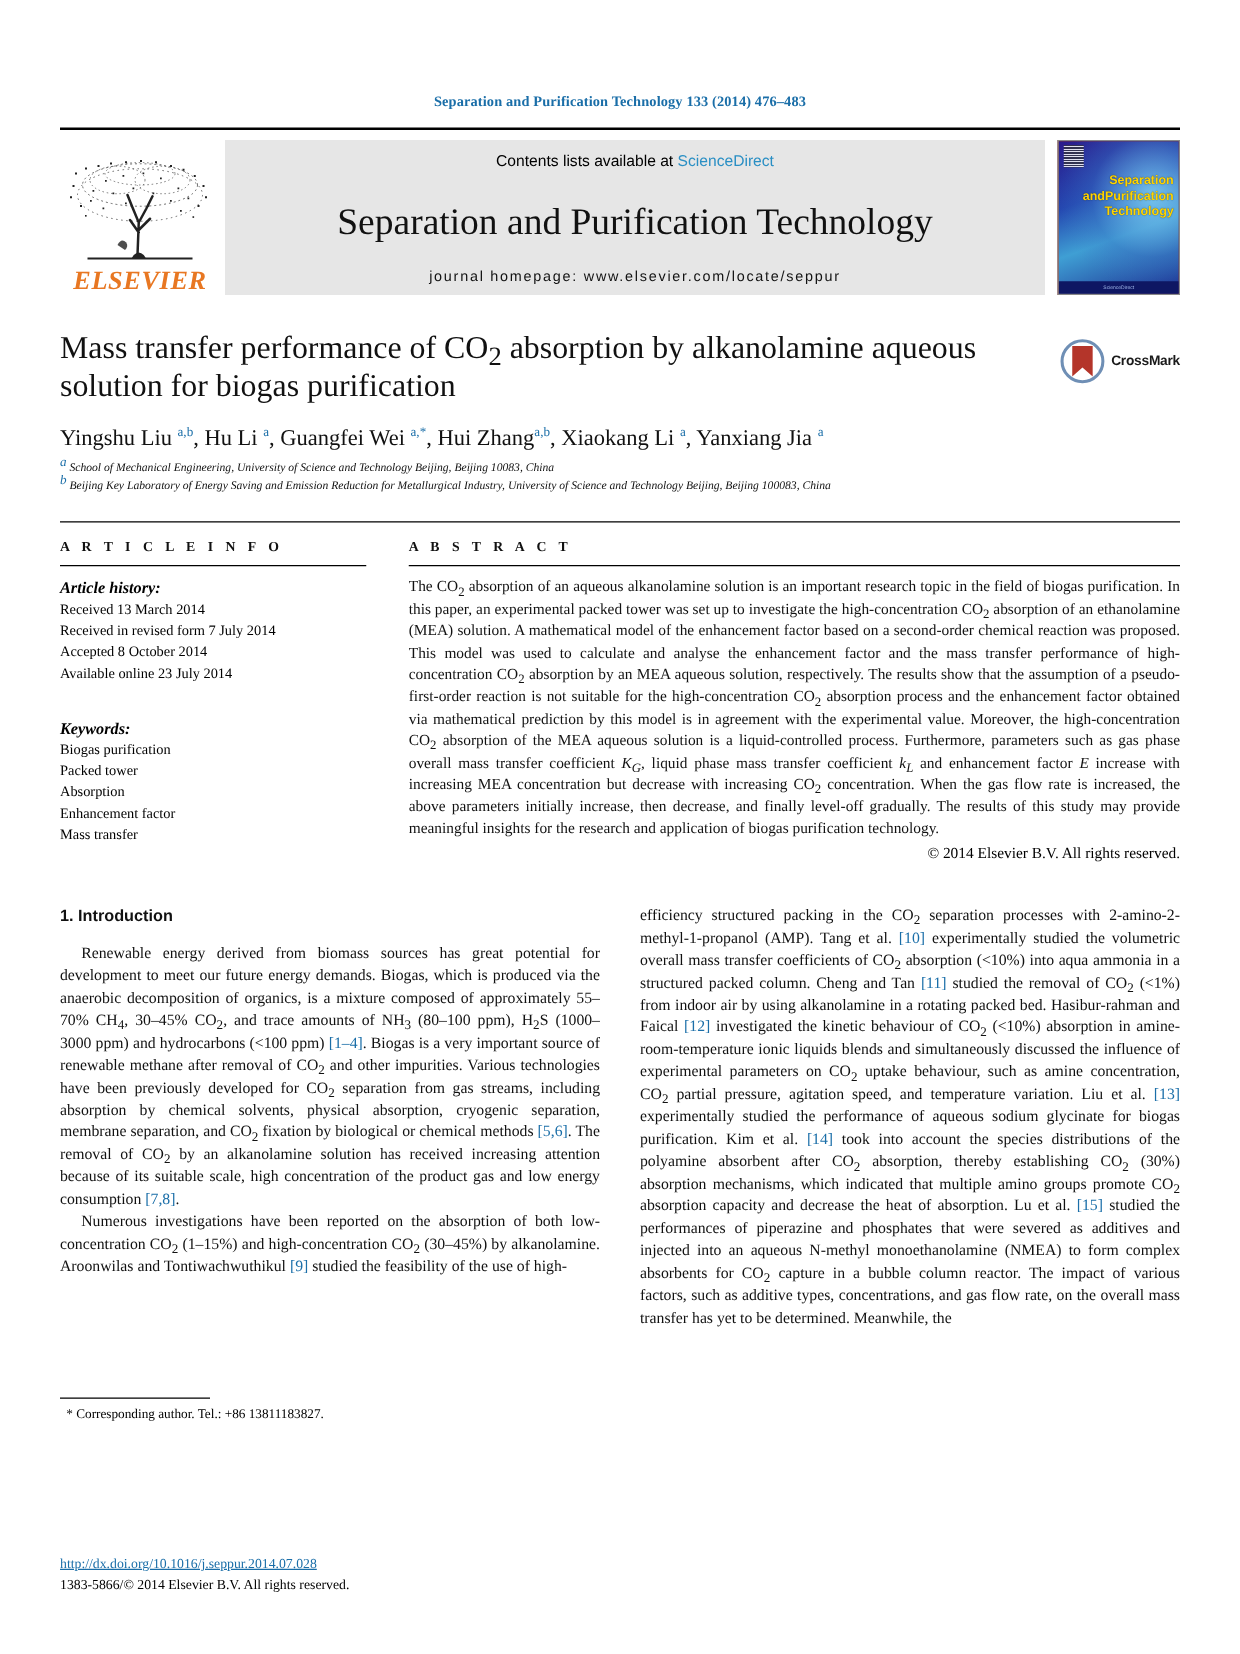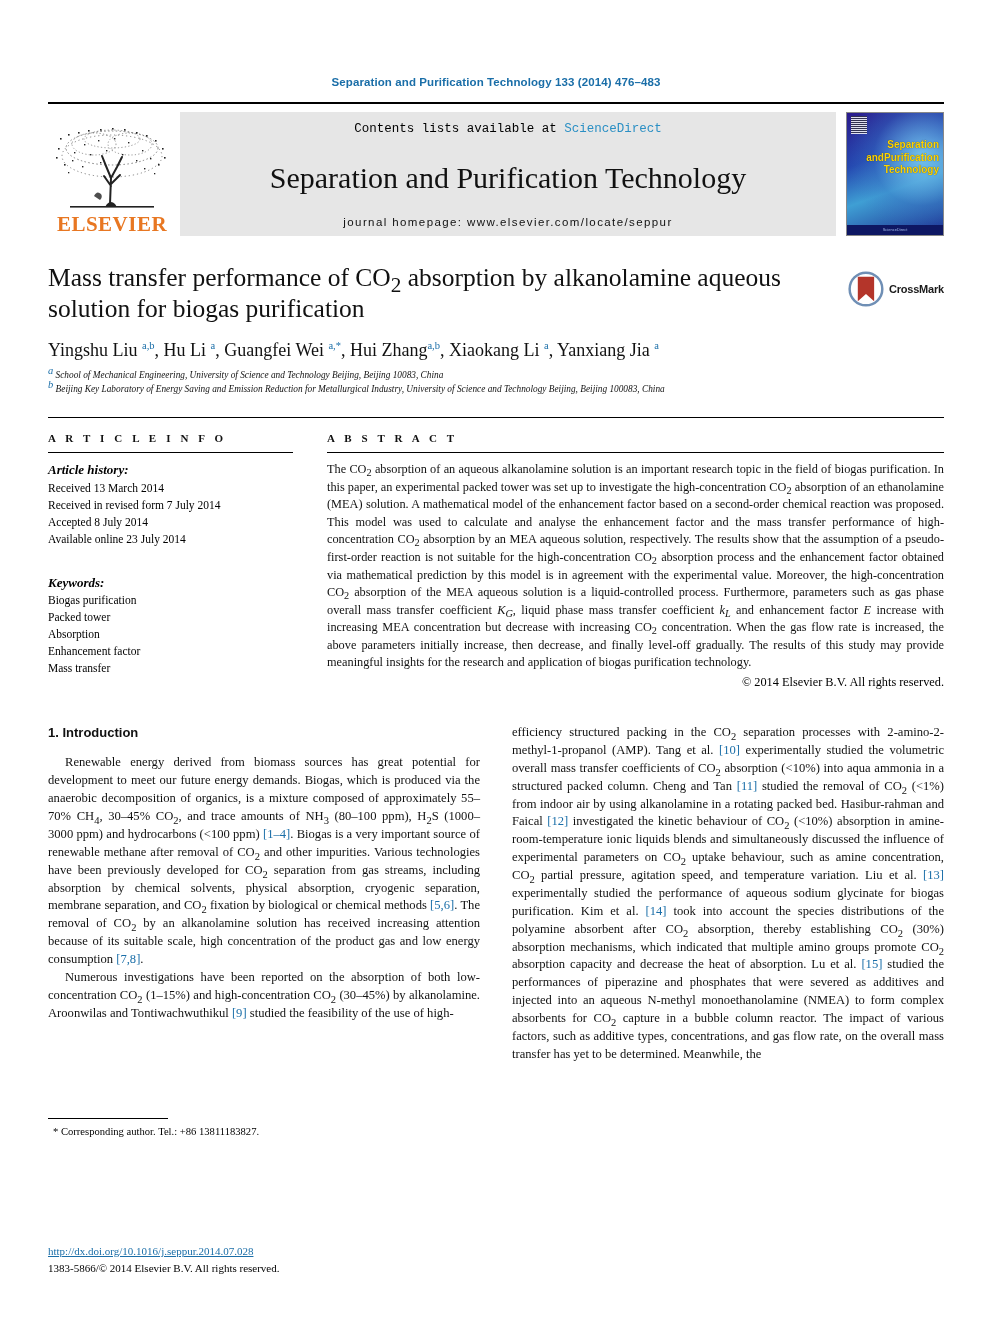--- a/index.html
+++ b/index.html
@@ -20,21 +20,21 @@
     width: 992px;
     height: 1323px;
     box-sizing: border-box;
     padding: 0;
   }
 
   
   .runhead {
     text-align: center;
     color: #1a6ea8;
-    font-family: Liberation Sans, sans-serif;
+    font-family: Liberation Serif, serif;
     font-weight: bold;
     font-size: 11.5px;
     letter-spacing: 0.1px;
     padding-top: 76px;
   }
 
   
   .masthead {
     margin: 14px 48px 0 48px;
     border-top: 2px solid #000;
@@ -44,20 +44,21 @@
     height: 124px;
   }
   .elsevier-logo {
     width: 128px;
     flex: 0 0 128px;
     position: relative;
     display: flex;
     flex-direction: column;
     justify-content: flex-end;
     align-items: center;
+    font-style: italic;
   }
   .tree-svg { display:block; }
   .elsevier-word {
     color: #E87722;
     font-family: "Liberation Serif", serif;
     font-weight: bold;
     font-size: 21px;
     letter-spacing: 0.5px;
     line-height: 1;
     margin-top: 2px;
@@ -67,21 +68,21 @@
     flex: 1 1 auto;
     background: #e6e6e6;
     display: flex;
     flex-direction: column;
     align-items: center;
     justify-content: space-between;
     padding: 10px 0 8px 0;
     margin-left: 4px;
   }
   .contents-line {
-    font-family: Liberation Mono, monospace;
+    font-family: Liberation Sans, sans-serif;
     font-size: 12.5px;
     color: #000;
   }
   .contents-line a.sd {
     color: #2a8fc4;
     text-decoration: none;
   }
   .journal-title {
     font-family: "Liberation Serif", serif;
     font-size: 30px;
@@ -409,21 +410,21 @@
   </div>
 
   <div class="infoblock">
 
     <div class="col-info">
       <div class="sechead">A R T I C L E  I N F O</div>
       <div class="rule"></div>
       <div class="info-sub">Article history:</div>
       <div class="info-line">Received 13 March 2014</div>
       <div class="info-line">Received in revised form 7 July 2014</div>
-      <div class="info-line">Accepted 8 July 2014</div>
+      <div class="info-line">Accepted 8 October 2014</div>
       <div class="info-line">Available online 23 July 2014</div>
 
       <div class="kw-block">
         <div class="info-sub">Keywords:</div>
         <div class="info-line">Biogas purification</div>
         <div class="info-line">Packed tower</div>
         <div class="info-line">Absorption</div>
         <div class="info-line">Enhancement factor</div>
         <div class="info-line">Mass transfer</div>
       </div>

